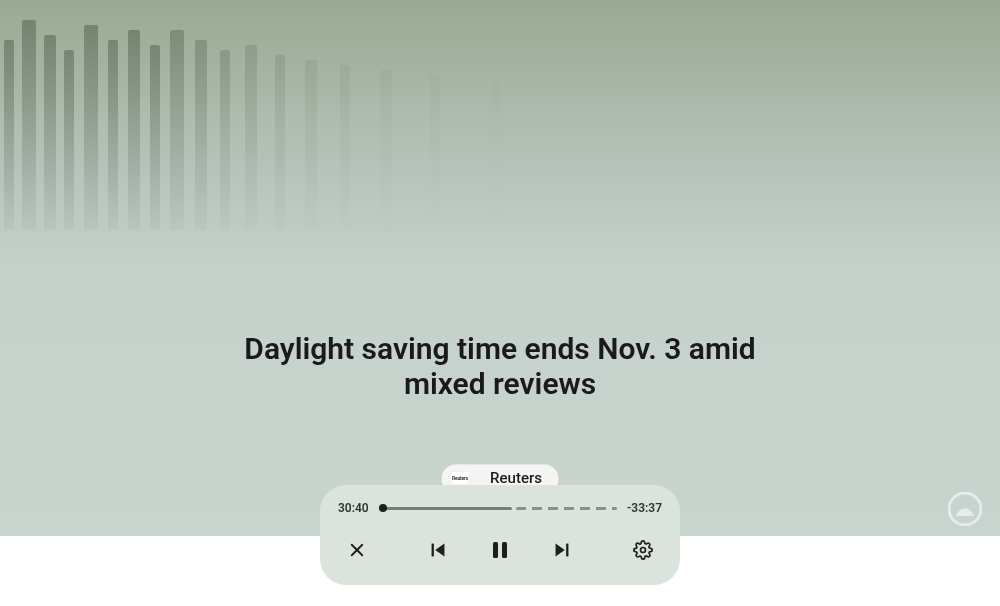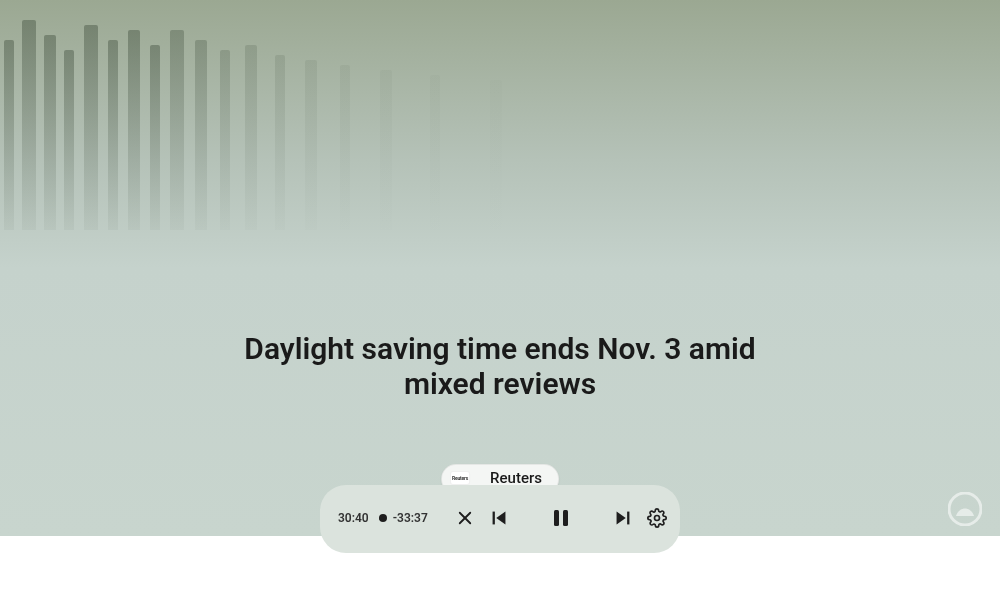--- a/index.html
+++ b/index.html
@@ -76,21 +76,21 @@
   .player {
     position: absolute;
     top: 485px;
     left: 50%;
     transform: translateX(-50%);
     width: 360px;
     background: #dbe3dd;
     border-radius: 26px;
     padding: 16px 18px 18px;
     display: flex;
-    flex-direction: row;
+    flex-direction: column;
     gap: 18px;
   }
   
   .progress-row {
     display: flex;
     align-items: center;
     gap: 10px;
     font-size: 12px;
     font-weight: 600;
     color: #333;

